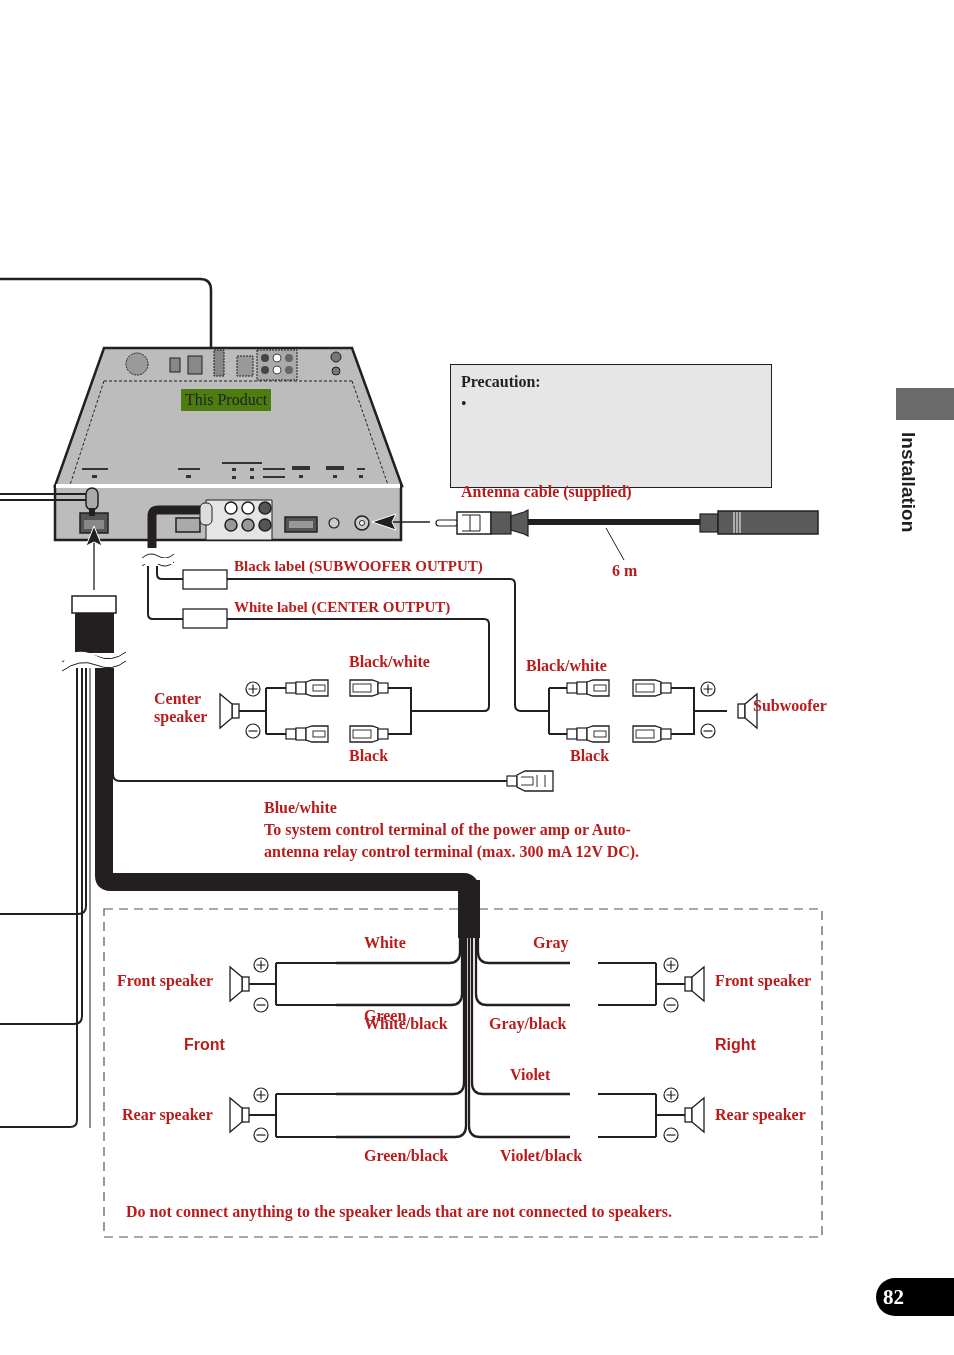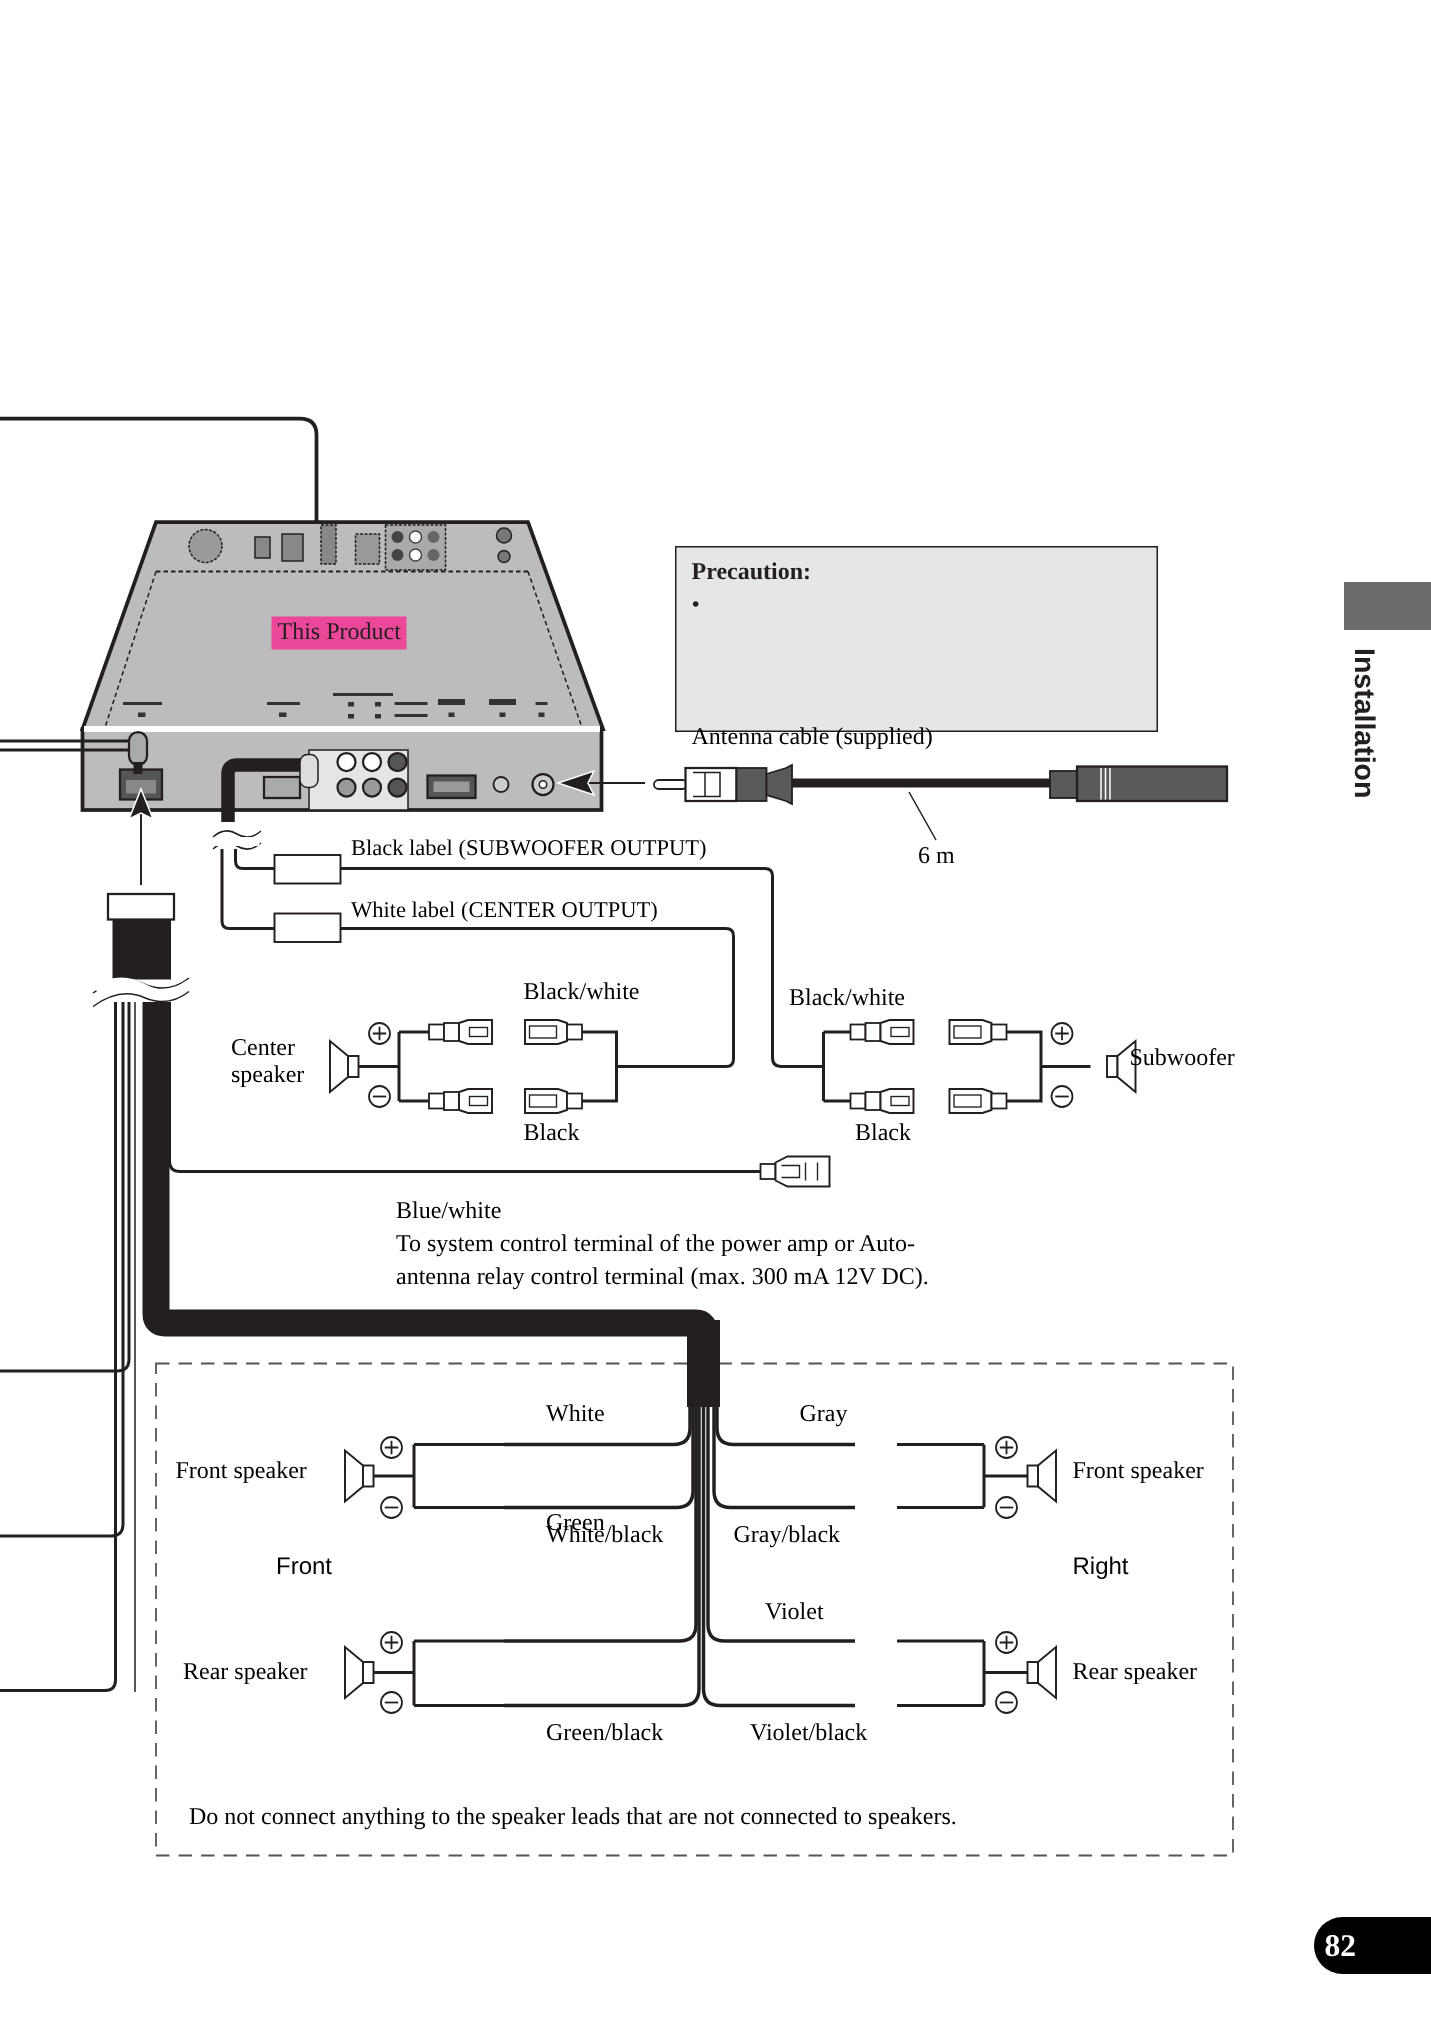--- a/index.html
+++ b/index.html
@@ -1,24 +1,24 @@
 <!DOCTYPE html>
 <html><head>
 <meta charset="utf-8">
 <style>
   html, body { margin:0; padding:0; background:#ffffff; }
   body { width:954px; height:1355px; position:relative; overflow:hidden; font-family:"Liberation Serif", serif; color:#231f20; }
   svg#diagram { position:absolute; left:0; top:0; width:954px; height:1355px; }
-  .t { position:absolute; font-family:"Liberation Serif", serif; font-size:16px; line-height:20px; white-space:nowrap; color:#000000; }
+  .t { position:absolute; font-family:"Liberation Serif", serif; font-size:16px; line-height:20px; white-space:nowrap; color:#b91c1c;font-weight:bold; }
   .sans { font-family:"Liberation Sans", sans-serif; }
   .precaution { position:absolute; left:438px; top:364px; width:322px; height:124px; background:#e6e6e6; border:1.5px solid #231f20; box-sizing:border-box; padding:6px 10px; font-size:16px; line-height:22px;margin-left:12px; }
   .precaution .title { font-weight:bold; }
   .precaution .item { display:flex; }
   .precaution .bullet { width:16px; flex:none; }
-  .product-label { position:absolute; left:181px; top:411px; background:#ec4899; padding:0 4px; font-size:16px; line-height:22px; }
+  .product-label { position:absolute; left:181px; top:389px; background:#4d7c0f; padding:0 4px; font-size:16px; line-height:22px; }
   .side-tab { position:absolute; left:896px; top:388px; width:58px; height:32px; background:#6b6b6b; }
   .side-text { position:absolute; left:893px; top:432px; width:30px; height:120px; }
   .side-text span { position:absolute; left:0; top:0; transform-origin:0 0; transform:translate(26px,0) rotate(90deg); font-family:"Liberation Sans", sans-serif; font-weight:bold; font-size:19px; color:#231f20; white-space:nowrap; }
   .page-num { position:absolute; left:876px; top:1278px; width:90px; height:38px; background:#000; border-radius:19px 0 0 19px; color:#fff; font-weight:bold; font-size:21px; line-height:38px; padding-left:7px; box-sizing:border-box; }
 </style>
 </head>
 <body>
 
 <svg id="diagram" viewBox="0 0 954 1355" xmlns="http://www.w3.org/2000/svg">
   <defs>

